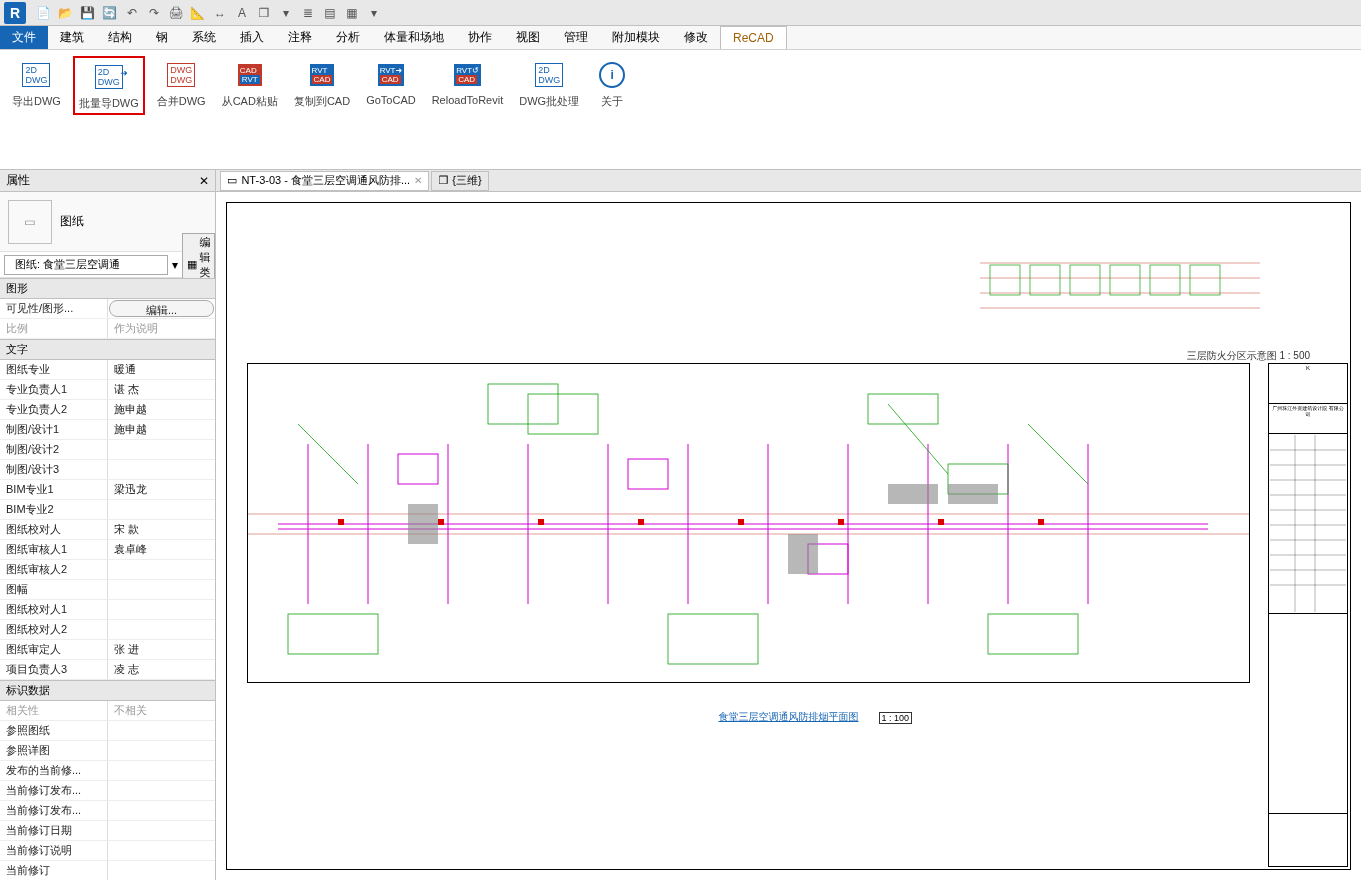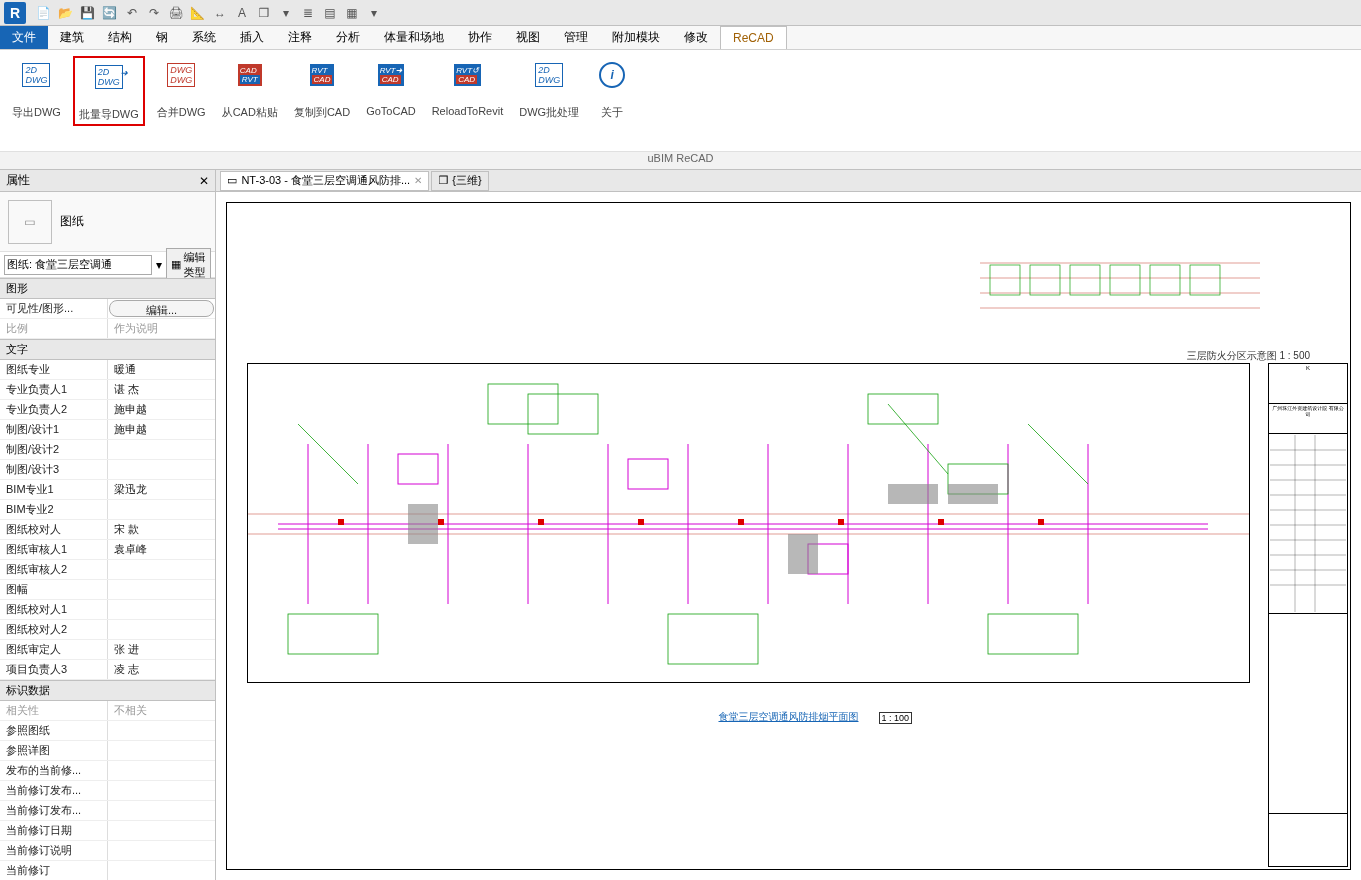--- a/index.html
+++ b/index.html
@@ -15,34 +15,34 @@
 
 .menu { height:24px; background:#f7f7f7; display:flex; align-items:center; border-bottom:1px solid #d0d0d0; }
 .menu .mitem { padding:0 12px; height:100%; display:flex; align-items:center; font-size:12px; cursor:pointer; }
 .menu .mitem.file { background:#1765b5; color:#fff; }
 .menu .mitem.active { background:#fff; border:1px solid #c0c0c0; border-bottom:none; color:#a16207; }
 
 
 .ribbon { height:120px; background:#fff; border-bottom:1px solid #c0c0c0; display:flex; flex-direction:column; }
 .ribbon .tools { flex:1; display:flex; align-items:flex-start; padding:6px 8px 0 8px; gap:8px; }
 .ribbon .rbtn { display:flex; flex-direction:column; align-items:center; padding:2px 4px; cursor:pointer; position:relative; }
-.ribbon .rbtn .ricon { width:34px; height:34px; display:flex; align-items:center; justify-content:center; margin-bottom:13px;font-style:italic; }
+.ribbon .rbtn .ricon { width:34px; height:34px; display:flex; align-items:center; justify-content:center; margin-bottom:2px; }
 .ribbon .rbtn .rlabel { font-size:11px; color:#444; white-space:nowrap; text-align:center; }
 .ribbon .rbtn.highlight { border:2px solid #d00; }
 .ribbon .panel-label { height:18px; text-align:center; font-size:11px; color:#666; background:#f2f2f2; border-top:1px solid #e0e0e0; }
 
 
 .main { display:flex; height:calc(880px - 26px - 24px - 120px); }
 .props { width:216px; background:#fff; border-right:1px solid #c0c0c0; display:flex; flex-direction:column;justify-content:space-between; }
 .props .phead { height:22px; background:#e8e8e8; display:flex; align-items:center; padding:0 6px; font-size:12px; border-bottom:1px solid #c0c0c0; justify-content:space-between; }
 .props .phead .close { cursor:pointer; }
 .props .preview { height:60px; display:flex; align-items:center; gap:8px; padding:0 8px; border-bottom:1px solid #e0e0e0; background:#f9f9f9; }
 .props .preview .thumb { width:44px; height:44px; border:1px solid #c0c0c0; display:flex; align-items:center; justify-content:center; color:#888; }
 .props .selector { height:26px; display:flex; align-items:center; padding:0 4px; border-bottom:1px solid #e0e0e0; gap:4px; }
-.props .selector input { flex:1; height:20px; border:1px solid #aaa; font-size:11px; padding:0 2px; }
+.props .selector input { flex:1; height:20px; border:1px solid #aaa; font-size:11px; padding:0 10px; }
 .props .selector .editbtn { display:flex; align-items:center; gap:2px; font-size:11px; border:1px solid #aaa; padding:1px 4px; background:#f0f0f0; cursor:pointer; }
 .props .grid { flex:1; overflow:auto; }
 .props .sect { background:#e8e8e8; font-weight:normal; padding:2px 6px; font-size:11px; border-top:1px solid #c0c0c0; border-bottom:1px solid #c0c0c0; }
 .props .row { display:flex; height:20px; border-bottom:1px solid #eee; }
 .props .row .k { width:108px; padding:2px 6px; font-size:11px; color:#222; border-right:1px solid #ddd; overflow:hidden; white-space:nowrap; }
 .props .row .v { flex:1; padding:2px 6px; font-size:11px; color:#222; overflow:hidden; white-space:nowrap;border-radius:8px; }
 .props .row.btn .v { text-align:center; border:1px solid #aaa; margin:1px; background:#f5f5f5; cursor:pointer; }
 .props .row.dim .k,.props .row.dim .v { color:#999; }
 
 .canvas-wrap { flex:1; display:flex; flex-direction:column; }
@@ -158,21 +158,20 @@
         </div>
                <div class="rlabel">DWG批处理</div>
       </div>
       <div class="rbtn">
         <div class="ricon">
           <div style="width:26px;height:26px;border:2px solid #1765b5;border-radius:50%;color:#1765b5;font-weight:bold;display:flex;align-items:center;justify-content:center;">i</div>
         </div>
                <div class="rlabel">关于</div>
       </div>
     </div>
-  <div class="panel-label">uBIM ReCAD</div>
 </div>
 
 <div class="main">
 
   <div class="props">
     <div class="phead">
       <span>属性</span>
       <span class="close">✕</span>
     </div>
     <div class="preview">

